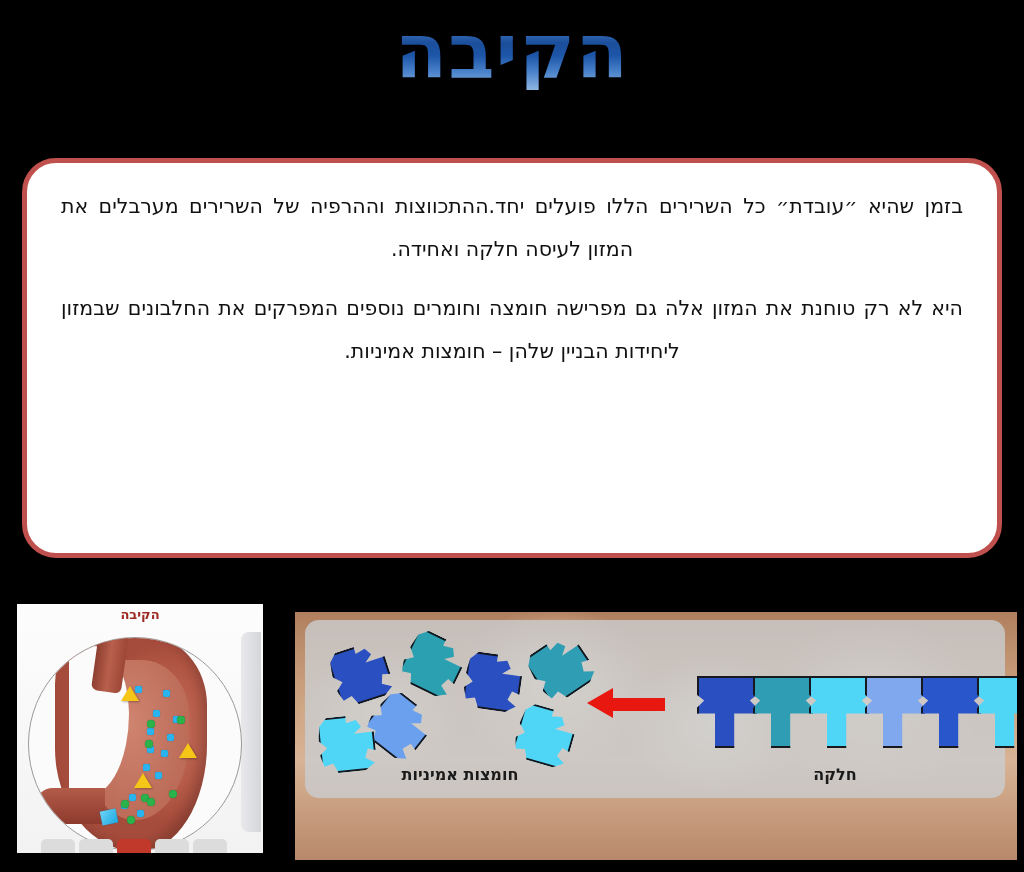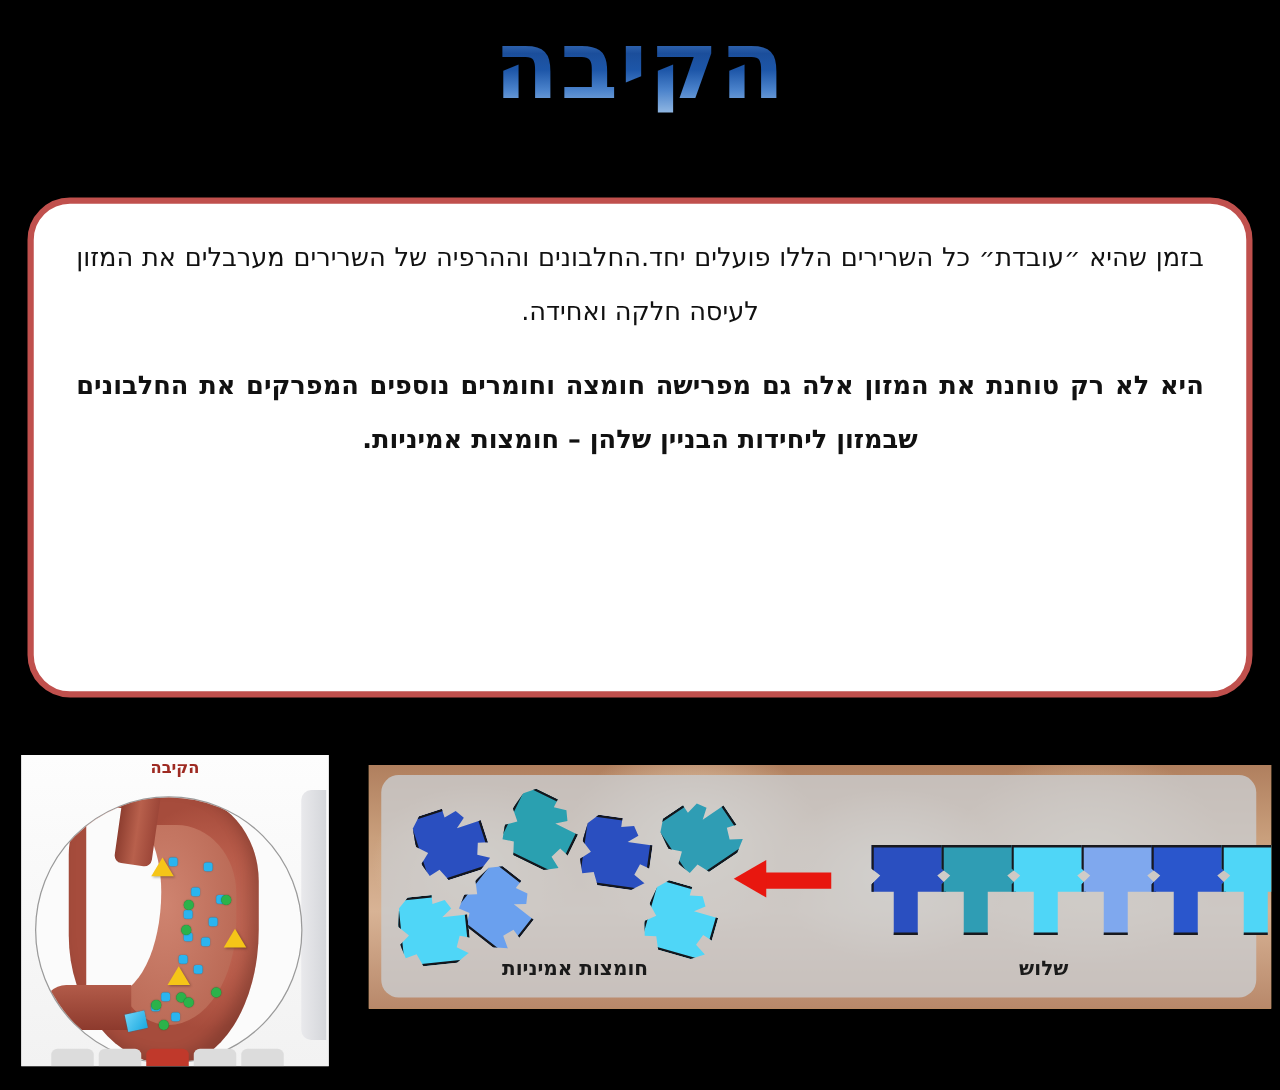--- a/index.html
+++ b/index.html
@@ -59,21 +59,21 @@
   #text-card p {
     margin: 0 0 15px 0;
     font-size: 20.5px;
     line-height: 2.12;
     color: #111111;
     text-align: justify;
     text-align-last: center;
     direction: rtl;
     font-weight: 400;
   }
-  #text-card p:last-child { margin-bottom: 0; font-weight: bold; }
+  #text-card p:last-child { margin-bottom: 0; }
 
   
   #figure-stomach {
     position: absolute;
     left: 17px;
     top: 604px;
     width: 246px;
     height: 249px;
     background: #f7f7f7;
     overflow: hidden;
@@ -183,22 +183,22 @@
     background: #dcdcdc;
     border-radius: 5px 5px 0 0;
   }
   .tray span.red { background: #c0392b; }
 
   #figure-protein {
     position: absolute;
     left: 295px;
     top: 612px;
     width: 722px;
-    height: 195px;
-    background: #fdba74;
+    height: 248px;
+    background: #86efac;
     overflow: hidden;
   }
   .protein-bg {
     position: absolute;
     left: 0; top: 0; right: 0; bottom: 0;
     background:
       radial-gradient(ellipse 120px 90px at 12% 40%, #e8d0b4 0%, rgba(232,208,180,0) 70%),
       radial-gradient(ellipse 140px 110px at 36% 30%, #f0dcc2 0%, rgba(240,220,194,0) 72%),
       radial-gradient(ellipse 130px 100px at 58% 45%, #eedcc6 0%, rgba(238,220,198,0) 70%),
       radial-gradient(ellipse 150px 120px at 80% 38%, #e6cdb0 0%, rgba(230,205,176,0) 72%),
@@ -274,21 +274,21 @@
       62% 52%, 62% 100%, 30% 100%, 30% 52%, 0% 52%,
       0% 44%, 12% 34%, 0% 26%);
   }
 </style>
 </head>
 <body>
 
 <div id="slide-title">הקיבה</div>
 
 <div id="text-card">
-  <p>בזמן שהיא ״עובדת״ כל השרירים הללו פועלים יחד.החלבונים וההרפיה של השרירים מערבלים את המזון לעיסה חלקה ואחידה.</p>
+  <p>בזמן שהיא ״עובדת״ כל השרירים הללו פועלים יחד.ההתכווצות וההרפיה של השרירים מערבלים את המזון לעיסה חלקה ואחידה.</p>
   <p>היא לא רק טוחנת את המזון אלה גם מפרישה חומצה וחומרים נוספים המפרקים את החלבונים שבמזון ליחידות הבניין שלהן – חומצות אמיניות.</p>
 </div>
 
 <div id="figure-stomach">
   <div class="stomach-stage">
     <div class="stomach-sidepanel"></div>
     <div class="stomach-circle">
       <div class="organ">
         <div class="organ-inner"></div>
         <div class="organ-notch"></div>
@@ -357,15 +357,15 @@
       <div class="link" style="background:#2a4fc0;"></div>
       <div class="link" style="background:#2f9db4;"></div>
       <div class="link" style="background:#4fd6f7;"></div>
       <div class="link" style="background:#7fa8ee;"></div>
       <div class="link" style="background:#2a56cc;"></div>
       <div class="link" style="background:#4fd6f7;"></div>
 
     </div>
 
     <div class="fig-caption" id="caption-amino">חומצות אמיניות</div>
-    <div class="fig-caption" id="caption-protein">שלוש</div>
+    <div class="fig-caption" id="caption-protein">חלקה</div>
   </div>
 </div>
 
 </body></html>

